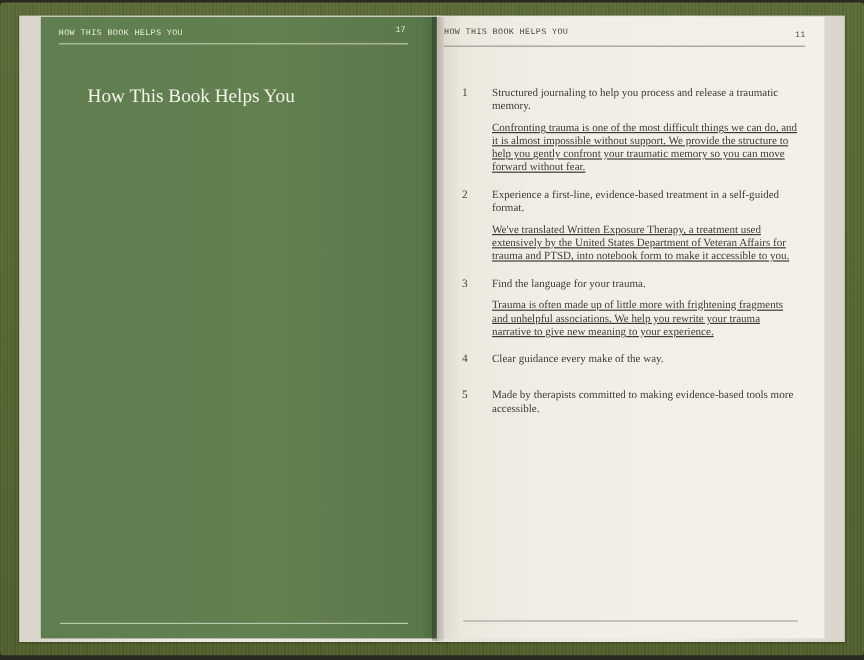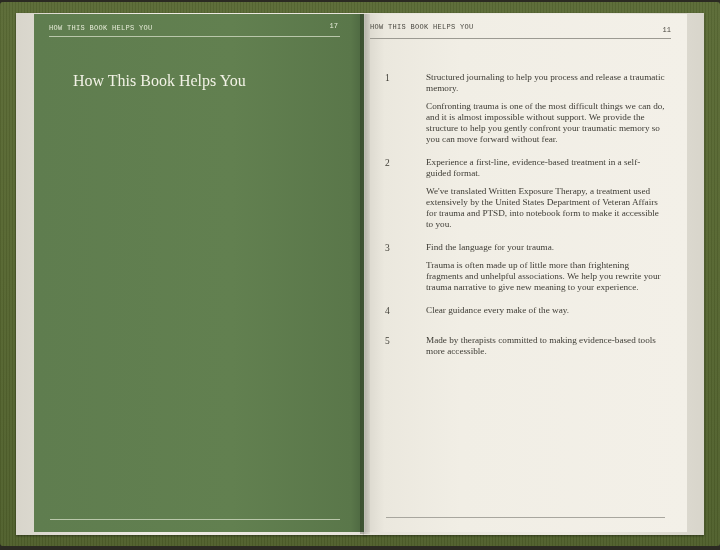--- a/index.html
+++ b/index.html
@@ -55,23 +55,23 @@
   .page-right .folio { position: absolute; top: 12px; right: 16px; font-family: Liberation Mono, monospace; font-size: 7px; color: #4a4840; }
   .page-right .rule-top { position: absolute; left: 5px; right: 16px; top: 24px; height: 1px; background: #9c9a92; }
   .page-right .rule-bottom { position: absolute; left: 21px; right: 22px; top: 503px; height: 1px; background: #a8a69e; }
   .chapter-title {
     position: absolute; left: 39px; top: 57px; width: 180px;
     font-size: 16px; line-height: 19px; color: #f2f2e6;
   }
   .items { position: absolute; left: 20px; top: 58px; width: 280px; }
   .item { display: flex; margin-bottom: 12px; }
   .item .num { width: 25px; flex: none; font-size: 9.5px; color: #3e3c35; line-height: 12px; }
-  .item .body { flex: 1; margin-left: 16px; }
+  .item .body { flex: 1; }
   .item .heading { font-size: 9.2px; line-height: 11px; color: #3e3c35; margin: 0 0 7px 0; }
-  .item .desc { font-size: 9.2px; line-height: 11px; color: #3e3c35; margin: 0; }
+  .item .desc { font-size: 9.2px; line-height: 11px; color: #3e3c35; margin: 0; text-decoration: underline; }
 </style>
 </head>
 <body>
 
 <div class="cover"></div>
 <div class="stack-left"></div>
 <div class="stack-right"></div>
 
 <div class="page-left">
   <div class="run-head">HOW THIS BOOK HELPS YOU</div>
@@ -98,21 +98,21 @@
       <div class="num">2</div>
       <div class="body">
         <p class="heading">Experience a first-line, evidence-based treatment in a self-guided format.</p>
         <p class="desc">We've translated Written Exposure Therapy, a treatment used extensively by the United States Department of Veteran Affairs for trauma and PTSD, into notebook form to make it accessible to you.</p>
       </div>
     </div>
     <div class="item">
       <div class="num">3</div>
       <div class="body">
         <p class="heading">Find the language for your trauma.</p>
-        <p class="desc">Trauma is often made up of little more than frightening fragments and unhelpful associations. We help you rewrite your trauma narrative to give new meaning to your experience.</p>
+        <p class="desc">Trauma is often made up of little more with frightening fragments and unhelpful associations. We help you rewrite your trauma narrative to give new meaning to your experience.</p>
       </div>
     </div>
     <div class="item">
       <div class="num">4</div>
       <div class="body">
         <p class="heading">Clear guidance every make of the way.</p>
       </div>
     </div>
     <div class="item">
       <div class="num">5</div>

